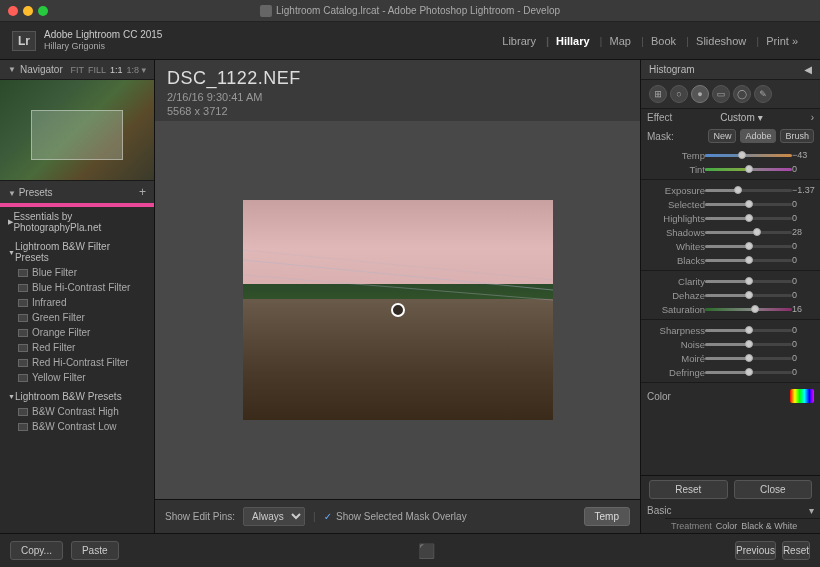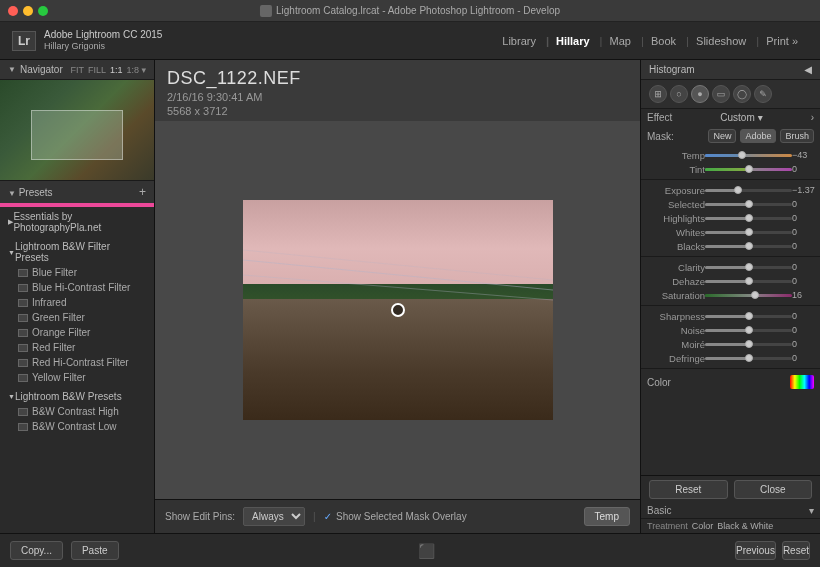--- a/index.html
+++ b/index.html
@@ -471,20 +471,21 @@
       color: #aaa;
     }
 
     .treatment-row {
       padding: 2px 6px;
       font-size: 9px;
       color: #888;
       border-top: 1px solid #1a1a1a;
       display: flex;
       gap: 4px;
+      margin-left: 24px;
     }
 
     
     .bottom-bar {
       height: 34px;
       background: #2a2a2a;
       border-top: 1px solid #111;
       display: flex;
       align-items: center;
       padding: 0 10px;
@@ -762,20 +763,28 @@
 
       <div class="slider-row">
         <span class="slider-label">Highlights</span>
         <div class="slider-track">
           <div class="slider-fill" style="width:50%"></div>
           <div class="slider-thumb" style="left:calc(50% - 4px);"></div>
         </div>
         <span class="slider-value">0</span>
       </div>
 
+      <div class="slider-row">
+        <span class="slider-label">Shadows</span>
+        <div class="slider-track">
+          <div class="slider-fill" style="width:60%"></div>
+          <div class="slider-thumb" style="left:calc(60% - 4px);"></div>
+        </div>
+        <span class="slider-value">28</span>
+      </div>
 
       <div class="slider-row">
         <span class="slider-label">Whites</span>
         <div class="slider-track">
           <div class="slider-fill" style="width:50%"></div>
           <div class="slider-thumb" style="left:calc(50% - 4px);"></div>
         </div>
         <span class="slider-value">0</span>
       </div>
 

